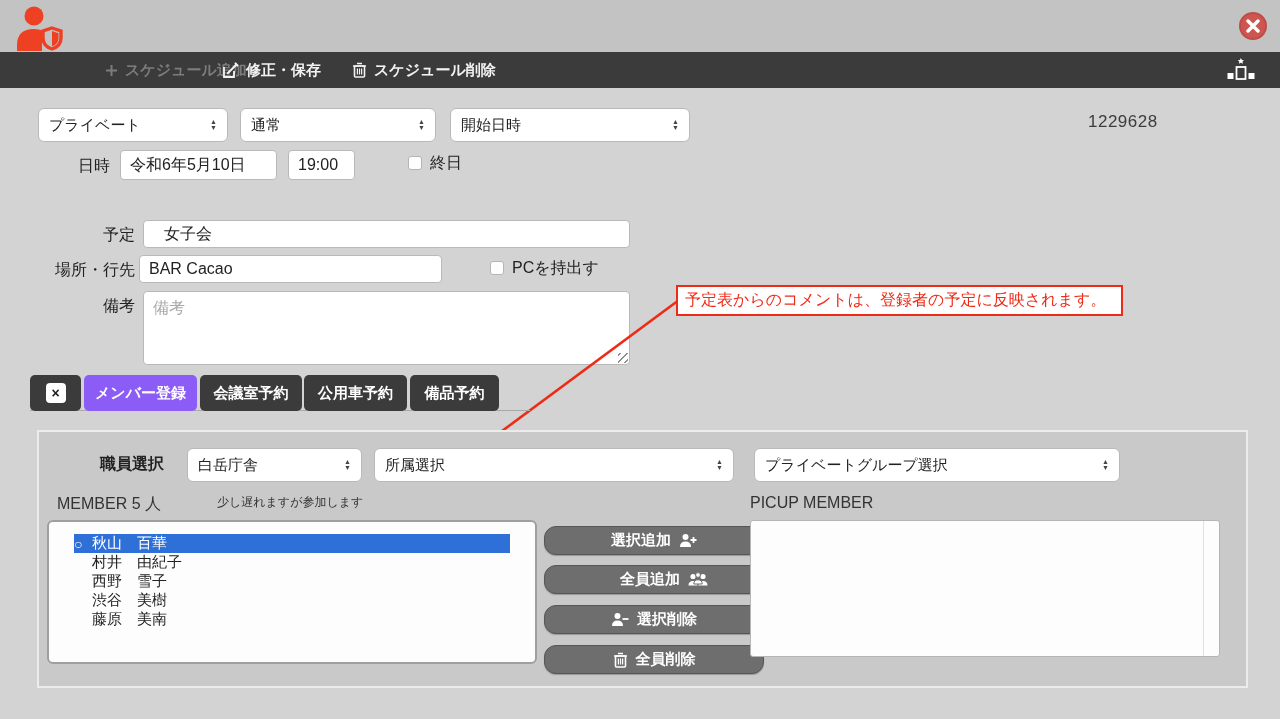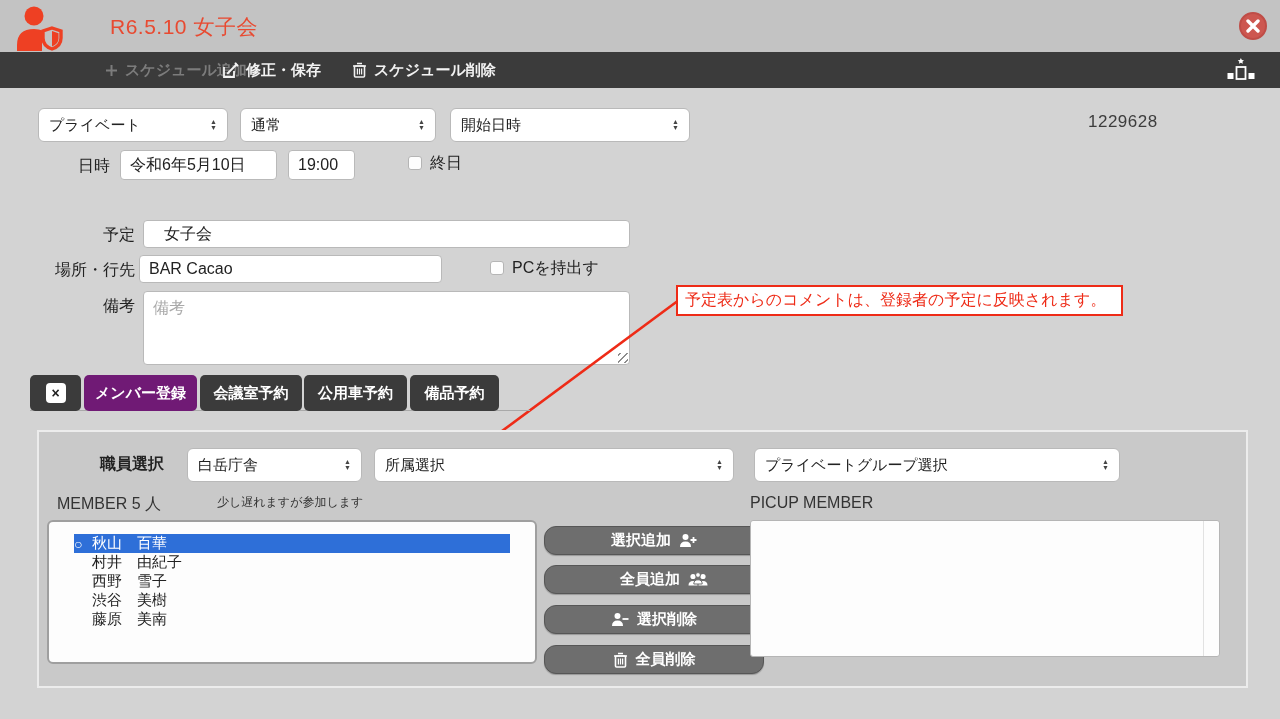--- a/index.html
+++ b/index.html
@@ -58,21 +58,21 @@
 
   
   .ann-box { left:676px; top:285px; width:447px; height:31px; background:#fff; border:2px solid #ee2b17;
              display:flex; align-items:center; padding:0 7px; font-size:16px; color:#ee2b17; white-space:nowrap; }
   .arrow-svg { left:0; top:0; width:1280px; height:719px; pointer-events:none; }
 
   
   .tabs-line { left:30px; top:410px; width:500px; height:1px; background:#a9a9a9; }
   .tab { top:375px; height:36px; background:#3b3b3b; border-radius:5px; color:#fff; font-size:15px; font-weight:bold;
          display:flex; align-items:center; justify-content:center; cursor:pointer; }
-  .tab.active { background:#701a75; }
+  .tab.active { background:#8b5cf6; }
   .tab-close { left:30px; width:51px; }
   .tab-close .sq { width:20px; height:20px; background:#fff; border-radius:4px; color:#222;
                    display:flex; align-items:center; justify-content:center; font-size:14px; font-weight:bold; }
   .tab-1 { left:84px; width:113px; }
   .tab-2 { left:200px; width:102px; }
   .tab-3 { left:304px; width:103px; }
   .tab-4 { left:410px; width:89px; }
 
   
   .panel { left:37px; top:430px; width:1211px; height:258px; background:#c9c9c9; border:2px solid #ececec; }
@@ -103,21 +103,20 @@
 </head>
 <body>
 
 <div class="abs titlebar">
   <svg class="abs app-icon" viewBox="0 0 56 46">
     <circle cx="24" cy="11" r="9.5" fill="#ee4023"></circle>
     <path d="M7 40 q0 -16 17 -16 q10 0 14 6 l-4 3 q-2 2 -2 7 l0 6 l-25 0 z" fill="#ee4023"></path>
     <path d="M42 23 l9 3 l0 7 q0 8 -9 11 q-9 -3 -9 -11 l0 -7 z" fill="#c3c3c3" stroke="#ee4023" stroke-width="3.4"></path>
     <path d="M42 26 l6.5 2.2 l0 5.2 q0 5.6 -6.5 8 z" fill="#ee4023"></path>
   </svg>
-  <div class="abs page-title">R6.5.10 女子会</div>
   <div class="abs close-btn">
     <svg width="14" height="14" viewBox="0 0 14 14">
       <path d="M2 2 L12 12 M12 2 L2 12" stroke="#fff" stroke-width="3.4" stroke-linecap="round"></path>
     </svg>
   </div>
 </div>
 
 <div class="abs toolbar">
   <div class="tb-item tb-add">
     <svg width="13" height="13" viewBox="0 0 13 13">

